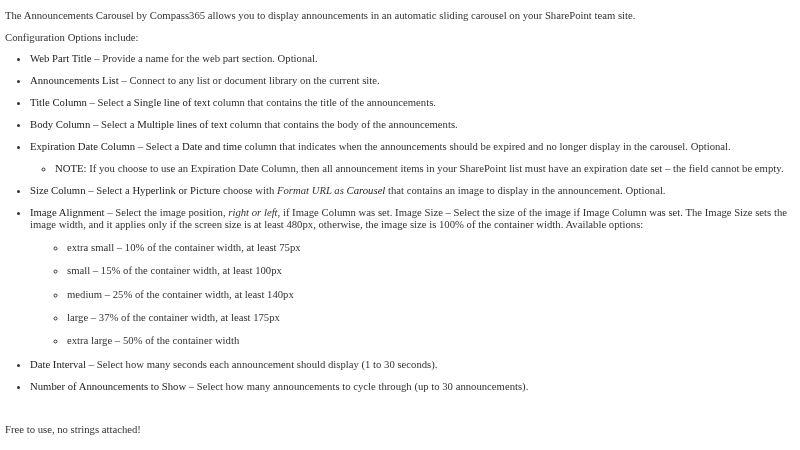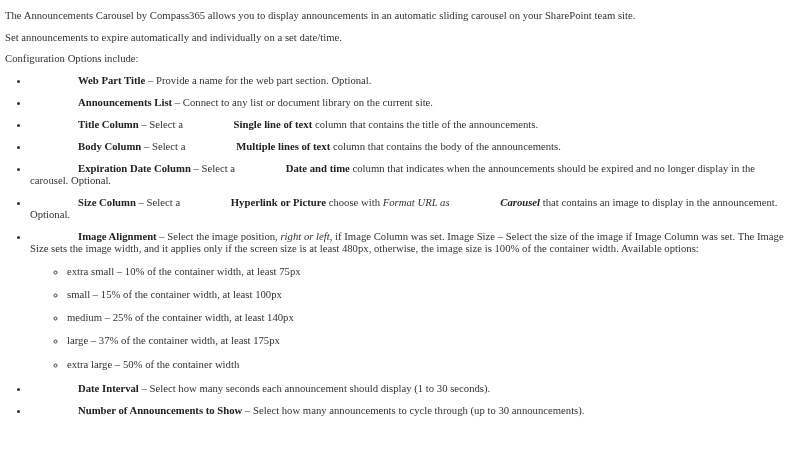--- a/index.html
+++ b/index.html
@@ -8,46 +8,50 @@
       font-family: "Liberation Serif", serif;
       font-size: 10.7px; color: #333333; line-height: 12px;
     }
     .page { padding: 9px 5px 0 5px; }
     p { margin: 0 0 9.5px 0; }
     ul.main { margin: 0 0 0 0; padding-left: 25px; list-style: disc; }
     ul.main > li { margin-bottom: 10px; }
     ul.sub { margin: 10px 0 0 0; padding-left: 25px; list-style: circle; }
     ul.sub.tight { margin-top: 10px; }
     ul.sub.tight > li { margin: 12px; line-height: 11.3px; }
-    b { font-weight: bold; color: #222; margin-left: 48px; }
+    b { font-weight: normal; color: #222; }
     .spacer { height: 21px; }
   </style>
 </head>
 <body>
 
 <div class="page">
   <p>The Announcements Carousel by Compass365 allows you to display announcements in an automatic sliding carousel on your SharePoint team site.</p>
-  <p>Set announcements to expire automatically and individually on a set date/time.</p>
   <p>Configuration Options include:</p>
 
   <ul class="main">
     <li>
       <b>Web Part Title</b><span> – Provide a name for the web part section. Optional.</span>
     </li>
     <li>
       <b>Announcements List</b><span> – Connect to any list or document library on the current site.</span>
     </li>
     <li>
       <b>Title Column</b><span> – Select a </span><b>Single line of text</b><span> column that contains the title of the announcements.</span>
     </li>
     <li>
       <b>Body Column</b><span> – Select a </span><b>Multiple lines of text</b><span> column that contains the body of the announcements.</span>
     </li>
     <li>
       <b>Expiration Date Column</b><span> – Select a </span><b>Date and time</b><span> column that indicates when the announcements should be expired and no longer display in the carousel. Optional.</span>
+      <ul class="sub">
+        <li>
+          <b>NOTE:</b><span> If you choose to use an Expiration Date Column, then all announcement items in your SharePoint list must have an expiration date set – the field cannot be empty.</span>
+        </li>
+      </ul>
     </li>
     <li>
       <b>Size Column</b><span> – Select a </span><b>Hyperlink or Picture</b><span> choose with </span><i>Format URL as </i><i><b>Carousel</b></i><span> that contains an image to display in the announcement. Optional.</span>
     </li>
     <li>
       <b>Image Alignment</b><span> – Select the image position, </span><i>right or left</i><span>, if Image Column was set. Image Size – Select the size of the image if Image Column was set. The Image Size sets the image width, and it applies only if the screen size is at least 480px, otherwise, the image size is 100% of the container width. Available options:</span>
       <ul class="sub tight">
         <li>extra small – 10% of the container width, at least 75px</li>
         <li>small – 15% of the container width, at least 100px</li>
         <li>medium – 25% of the container width, at least 140px</li>

